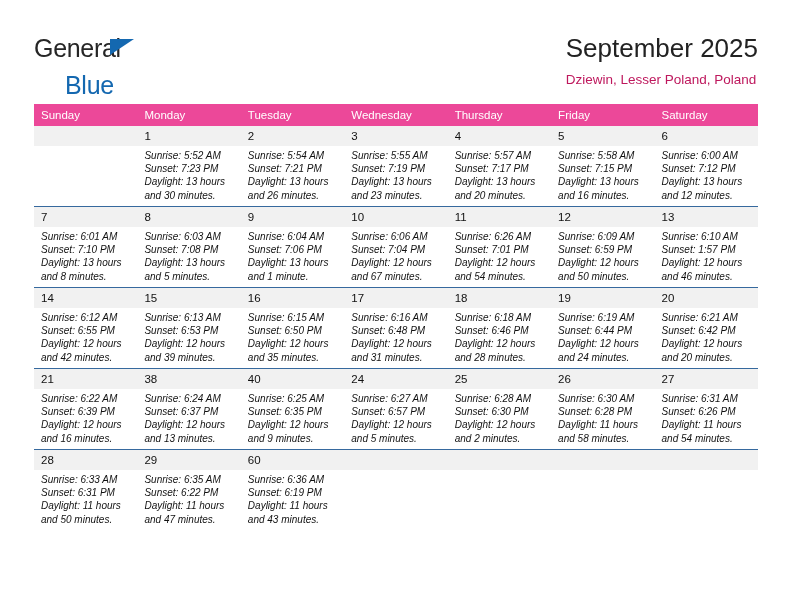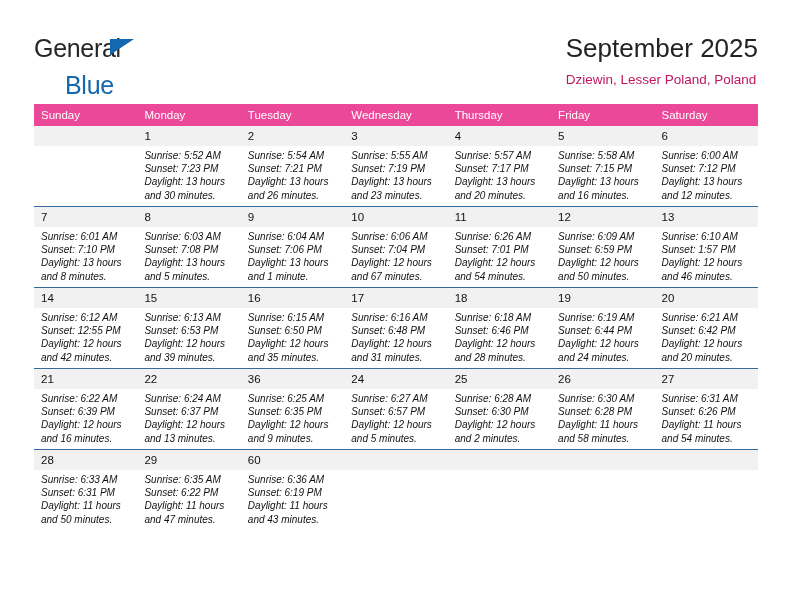--- a/index.html
+++ b/index.html
@@ -325,21 +325,21 @@
               </div>
             </div>
           </td>
         </tr>
         <tr class="week">
           <td>
             <div class="cell">
               <div class="daynum">14</div>
               <div class="details">
                 <div>Sunrise: 6:12 AM</div>
-                <div>Sunset: 12:55 PM</div>
+                <div>Sunset: 6:55 PM</div>
                 <div>Daylight: 12 hours</div>
                 <div>and 42 minutes.</div>
               </div>
             </div>
           </td>
           <td>
             <div class="cell">
               <div class="daynum">15</div>
               <div class="details">
                 <div>Sunrise: 6:13 AM</div>
@@ -412,32 +412,32 @@
               <div class="details">
                 <div>Sunrise: 6:22 AM</div>
                 <div>Sunset: 6:39 PM</div>
                 <div>Daylight: 12 hours</div>
                 <div>and 16 minutes.</div>
               </div>
             </div>
           </td>
           <td>
             <div class="cell">
-              <div class="daynum">22</div>
+              <div class="daynum">38</div>
               <div class="details">
                 <div>Sunrise: 6:24 AM</div>
                 <div>Sunset: 6:37 PM</div>
                 <div>Daylight: 12 hours</div>
                 <div>and 13 minutes.</div>
               </div>
             </div>
           </td>
           <td>
             <div class="cell">
-              <div class="daynum">36</div>
+              <div class="daynum">40</div>
               <div class="details">
                 <div>Sunrise: 6:25 AM</div>
                 <div>Sunset: 6:35 PM</div>
                 <div>Daylight: 12 hours</div>
                 <div>and 9 minutes.</div>
               </div>
             </div>
           </td>
           <td>
             <div class="cell">

